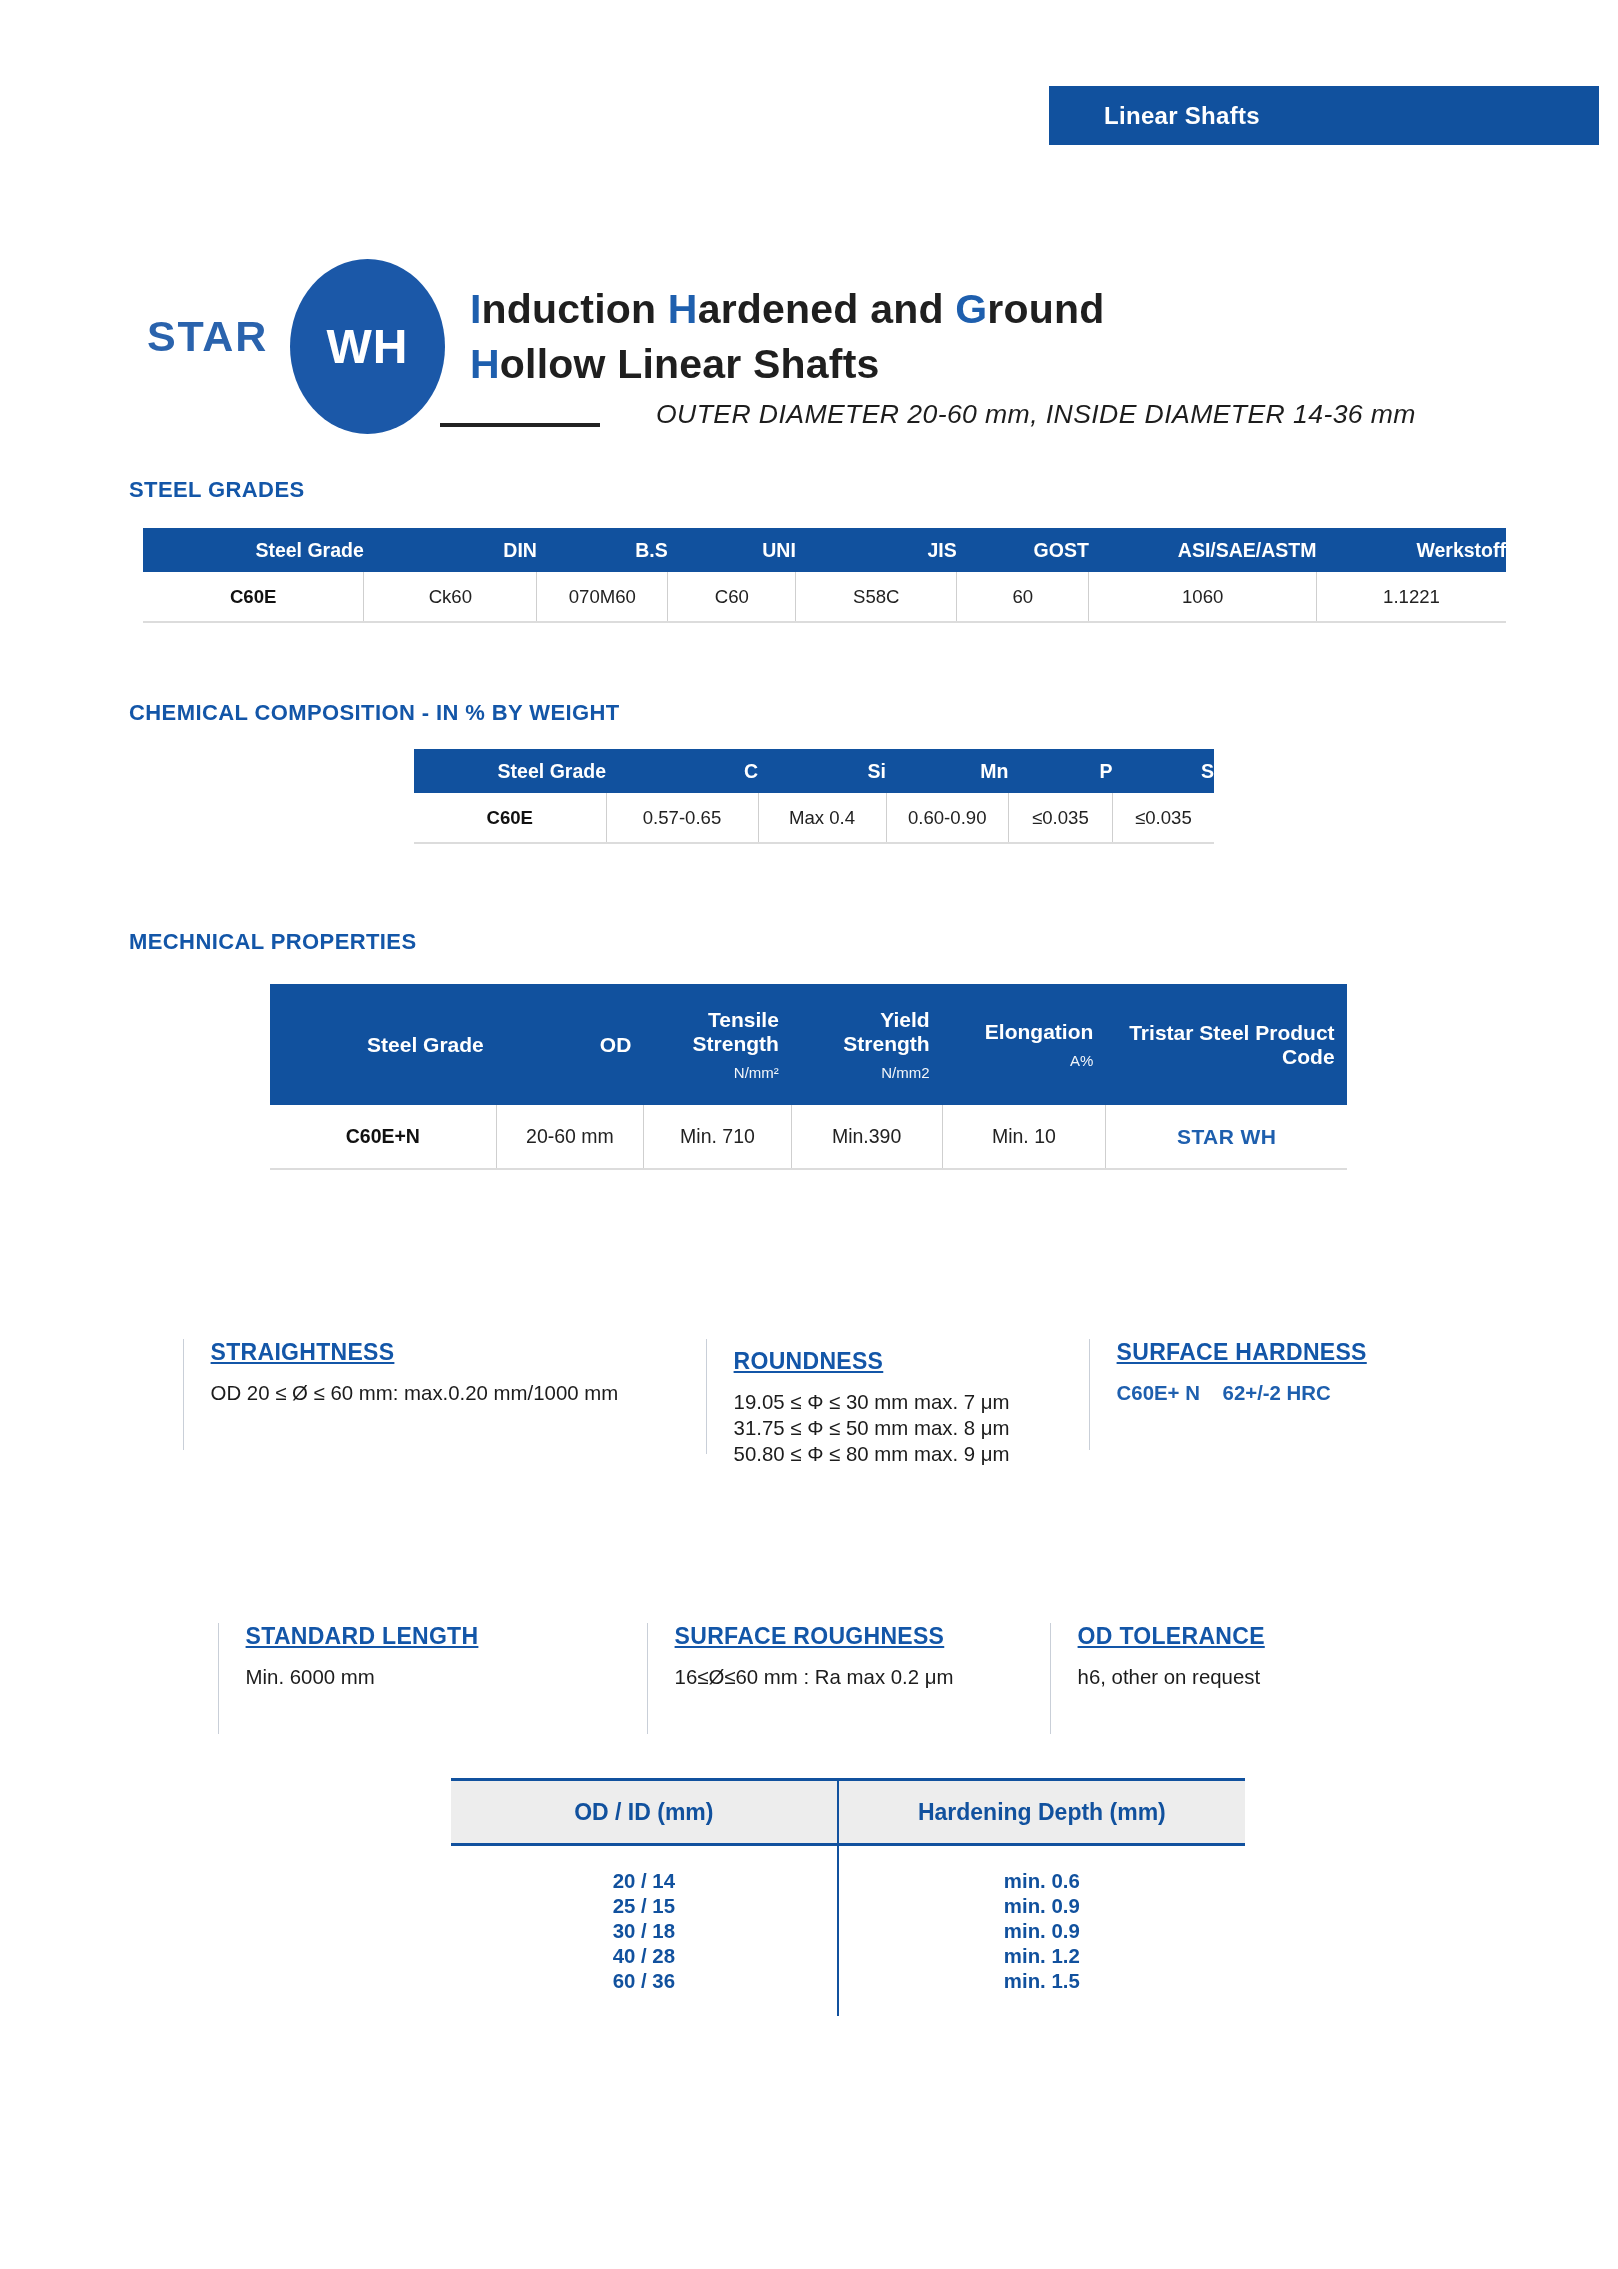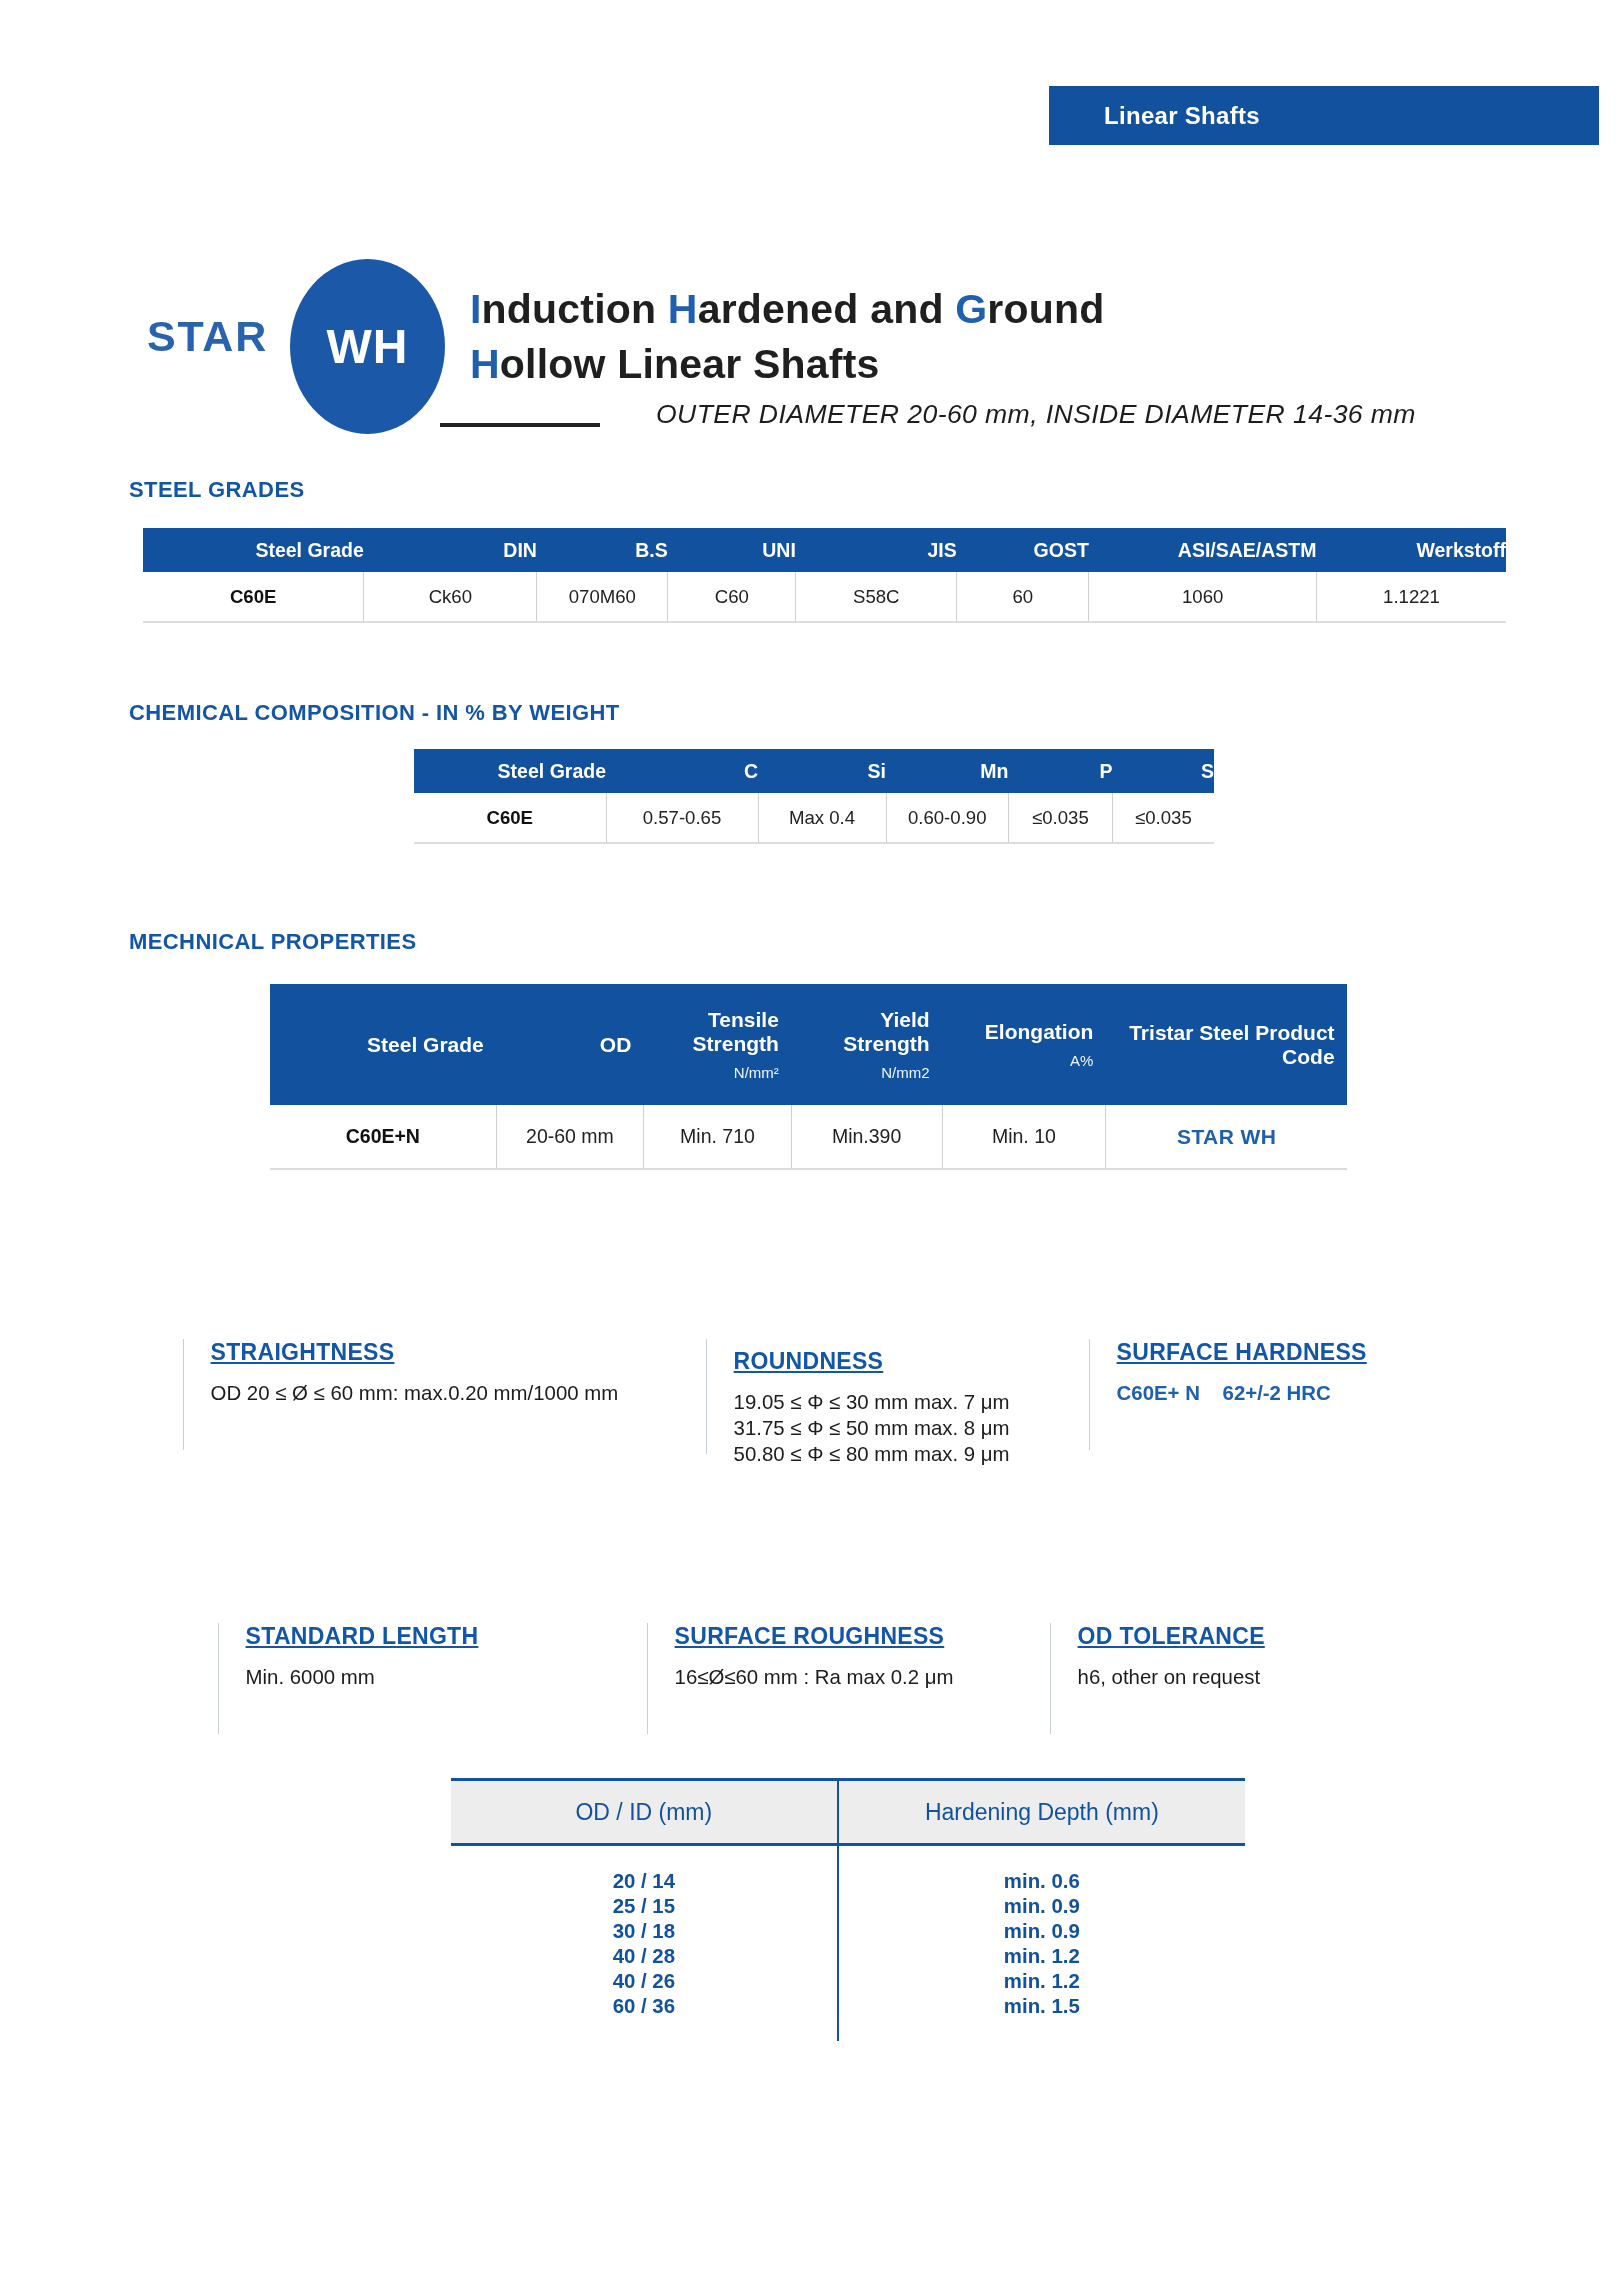--- a/index.html
+++ b/index.html
@@ -87,21 +87,21 @@
   .card .card-line.accent{color:var(--accent);font-weight:bold;}
   .card-straightness{left:183px;top:1339px;height:111px;width:497px;}
   .card-roundness{left:706px;top:1339px;height:115px;width:372px;padding-top:8.9px;}
   .card-hardness{left:1089px;top:1339px;height:111px;width:293px;}
   .card-length{left:218px;top:1623px;height:111px;width:408px;}
   .card-roughness{left:647px;top:1623px;height:111px;width:390px;}
   .card-tolerance{left:1050px;top:1623px;height:111px;width:293px;}
 
   
   .tbl-hard{position:absolute;left:451px;top:1778px;width:794px;border-collapse:collapse;table-layout:fixed;}
-  .tbl-hard thead th{height:65px;background:var(--hard-bg);color:var(--blue);font-size:23px;font-weight:normal;
+  .tbl-hard thead th{height:65px;background:var(--hard-bg);color:var(--blue);font-size:23px;font-weight:bold;
     border-top:3.5px solid var(--blue);border-bottom:3.5px solid var(--blue);text-align:center;vertical-align:middle;}
   .tbl-hard th:first-child,.tbl-hard td:first-child{border-right:2.7px solid var(--blue);width:48.7%;}
   .tbl-hard tbody td{color:var(--blue);font-size:20.4px;font-weight:bold;text-align:center;height:25px;line-height:25px;}
   .tbl-hard tbody tr:first-child td{padding-top:23px;}
   .tbl-hard tbody tr:last-child td{padding-bottom:22px;}
 </style>
 </head>
 <body>
 
 <div class="page">
@@ -271,24 +271,20 @@
         </tr>
         <tr>
           <td>30 / 18</td>
           <td>min. 0.9</td>
         </tr>
         <tr>
           <td>40 / 28</td>
           <td>min. 1.2</td>
         </tr>
         <tr>
-          <td>40 / 26</td>
-          <td>min. 1.2</td>
-        </tr>
-        <tr>
           <td>60 / 36</td>
           <td>min. 1.5</td>
         </tr>
       </tbody>
     </table>
 
 </div>
 
 
 </body></html>

